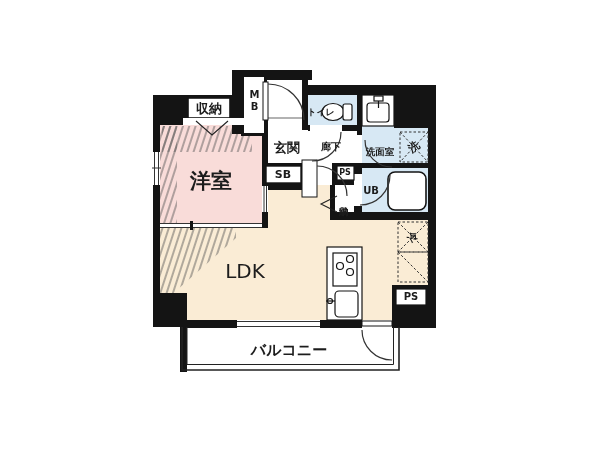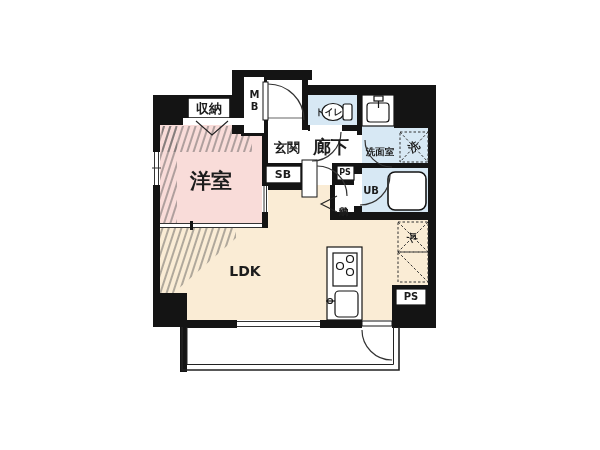--- a/index.html
+++ b/index.html
@@ -7,28 +7,28 @@
          font-family:"DejaVu Sans","Liberation Sans",sans-serif;}
   svg{position:absolute;left:0;top:0;}
   .lbl{position:absolute;transform:translate(-50%,-50%);font-weight:600;color:#1c1c1c;
        white-space:nowrap;line-height:1;z-index:5;}
   .vert{writing-mode:vertical-rl;text-orientation:upright;letter-spacing:1px;}
   .l-closet-top{left:209px;top:108px;font-size:13px;}
   .l-mb{left:254px;top:101px;font-size:10px;}
   .l-western{left:211px;top:181px;font-size:21px;}
   .l-entrance{left:287px;top:147px;font-size:13px;text-align:center;}
   .l-sb{left:283px;top:174px;font-size:11px;}
-  .l-toilet{left:321px;top:112px;font-size:9px;margin-left:8px;}
-  .l-hall{left:331px;top:147px;font-size:18px;}
+  .l-toilet{left:321px;top:112px;font-size:9px;}
+  .l-hall{left:331px;top:147px;font-size:10px;}
   .l-wash{left:380px;top:152px;font-size:9.5px;}
   .l-washer{left:414px;top:147px;font-size:11px;transform:translate(-50%,-50%) rotate(-35deg);}
   .l-ps-small{left:345px;top:173px;font-size:8px;}
   .l-closet-mid{left:344px;top:199px;font-size:9.5px;}
   .l-ub{left:371px;top:191px;font-size:10px;}
-  .l-ldk{left:245px;top:271px;font-size:14px;font-weight:700;}
+  .l-ldk{left:245px;top:271px;font-size:20px;font-weight:400;}
   .l-fridge{left:413px;top:237px;font-size:10px;transform:translate(-50%,-50%) rotate(-45deg);}
   .l-ps-bottom{left:411px;top:297px;font-size:10px;}
   .l-balcony{left:289px;top:350px;font-size:15px;}
 </style>
 </head>
 <body>
 
 <div id="stage">
 
 <svg width="600" height="450" viewBox="0 0 600 450">
@@ -197,14 +197,15 @@
 <div class="lbl l-toilet">トイレ</div>
 <div class="lbl l-hall">廊下</div>
 <div class="lbl l-wash">洗面室</div>
 <div class="lbl l-washer">洗</div>
 <div class="lbl l-ps-small">PS</div>
 <div class="lbl vert l-closet-mid">収納</div>
 <div class="lbl l-ub">UB</div>
 <div class="lbl l-ldk">LDK</div>
 <div class="lbl l-fridge">冷</div>
 <div class="lbl l-ps-bottom">PS</div>
+<div class="lbl l-balcony">バルコニー</div>
 
 </div>
 
 </body></html>

